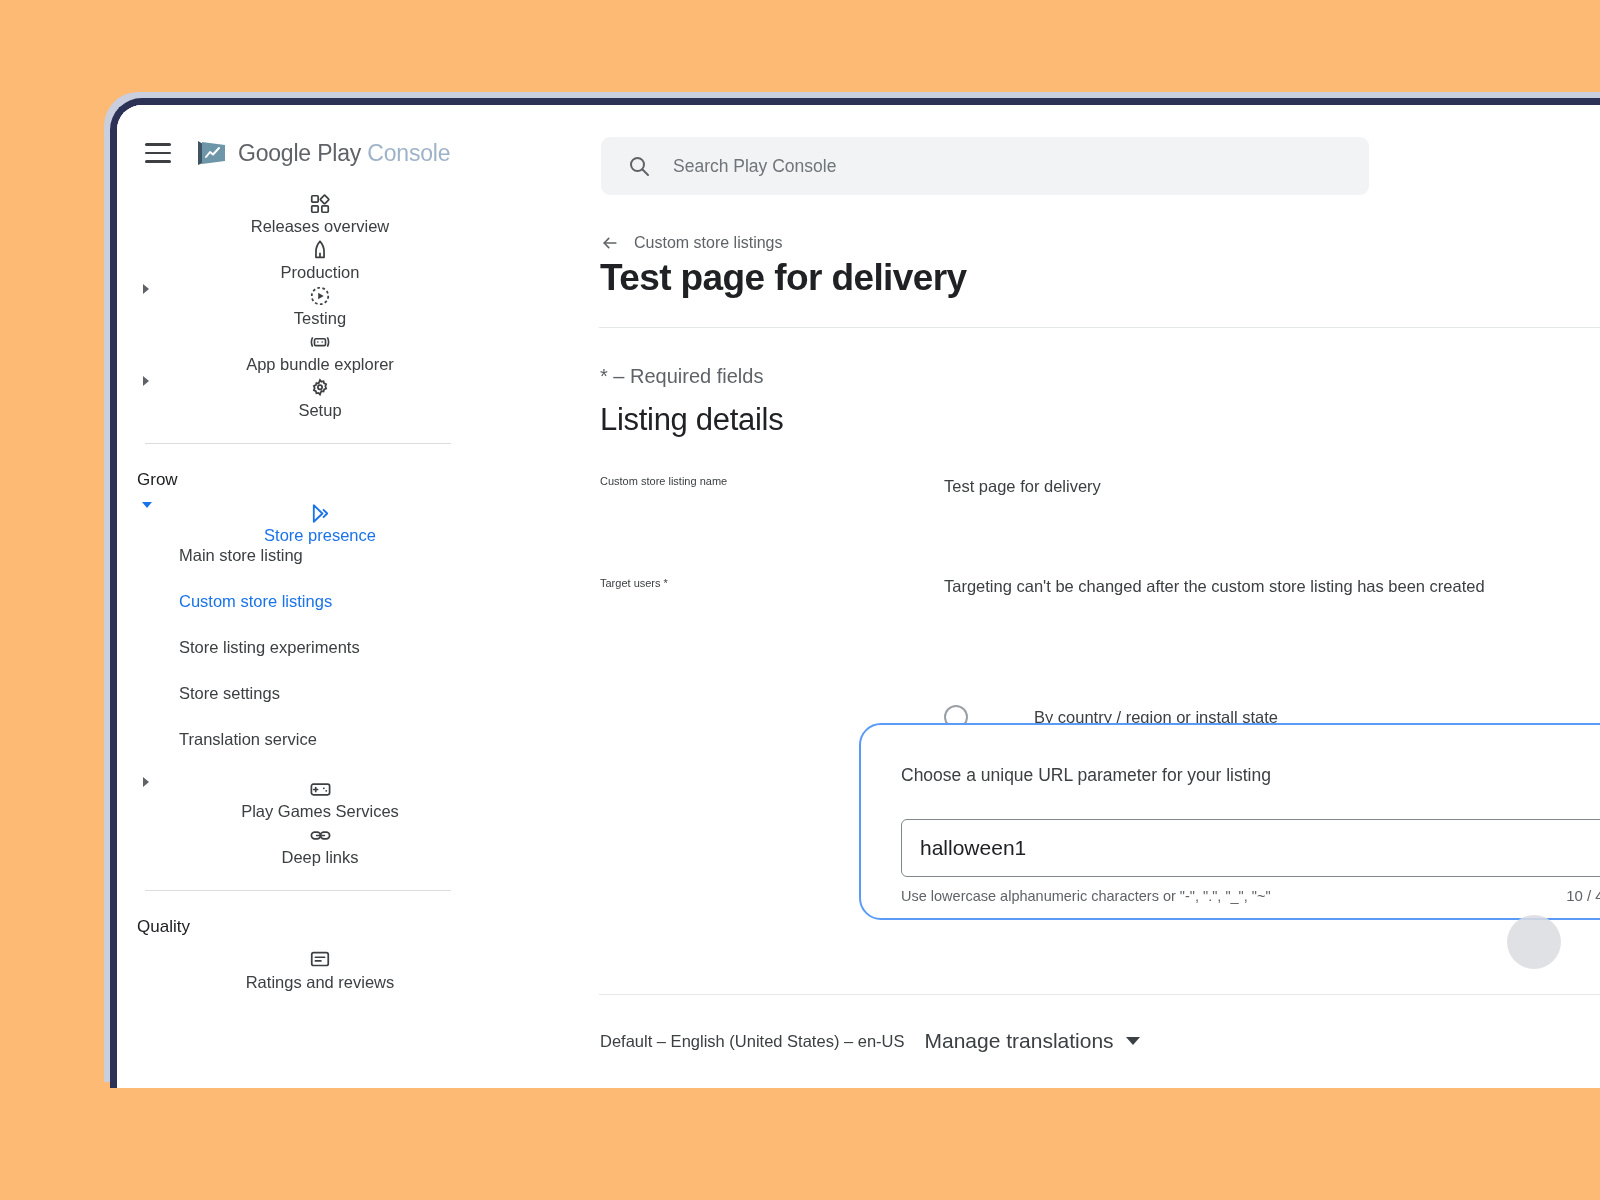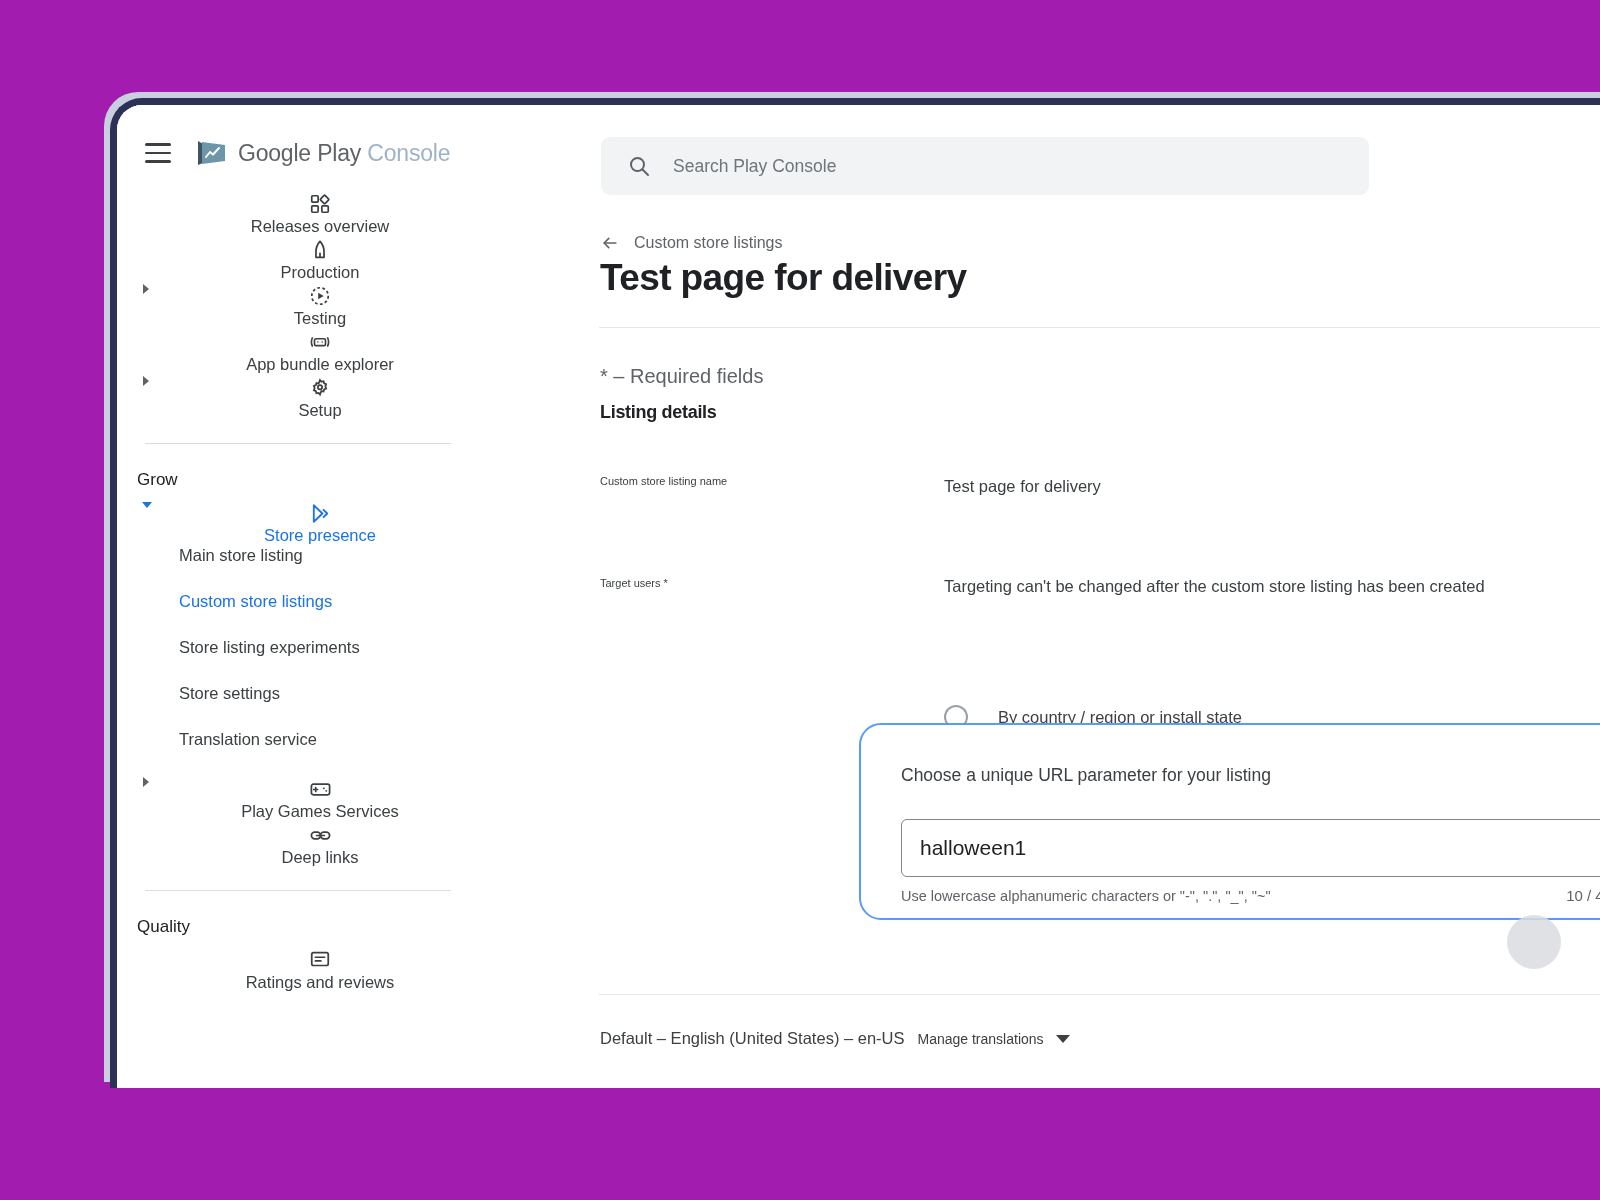--- a/index.html
+++ b/index.html
@@ -14,21 +14,21 @@
     background: #e9effc;
     font-family: "Liberation Sans", sans-serif;
     -webkit-font-smoothing: antialiased;
   }
 
   
   .stage {
     position: absolute;
     left: 0; top: 0;
     width: 1600px; height: 1200px;
-    background: #a21caf;
+    background: #fdba74;
   }
 
   .frame-shadow {
     position: absolute;
     left: 104px;
     top: 92px;
     width: 1530px;
     height: 990px;
     border-radius: 34px 0 0 0;
     background: #c9cfdf;
@@ -252,22 +252,22 @@
     left: 121px;
     top: 260px;
     font-size: 20px;
     color: #5f6368;
   }
 
   .section-title {
     position: absolute;
     left: 121px;
     top: 297px;
-    font-size: 18px;
-    font-weight: 700;
+    font-size: 31px;
+    font-weight: 400;
     color: #202124;
     letter-spacing: -0.3px;
   }
 
   .field-label {
     position: absolute;
     font-size: 11px;
     color: #3c4043;
   }
   .field-label.l1 { left: 121px; top: 370px; }
@@ -290,21 +290,21 @@
     white-space: nowrap;
   }
 
   .radio-row {
     position: absolute;
     left: 465px;
     display: flex;
     align-items: center;
     cursor: pointer;
   }
-  .radio-row.r1 { top: 600px; }
+  .radio-row.r1 { top: 600px; gap: 36px; }
   .radio-row.r2 { top: 655px; }
 
   .radio {
     width: 24px; height: 24px;
     border: 2px solid #9aa0a6;
     border-radius: 50%;
     flex: 0 0 auto;
     position: relative;
     background: #fff;
   }
@@ -407,22 +407,22 @@
     top: 924px;
     display: flex;
     align-items: center;
   }
   .footer .locale {
     font-size: 16.5px;
     color: #3c4043;
     white-space: nowrap;
   }
   .footer .manage {
-    margin-left: 13px;
-    font-size: 14px;
+    margin-left: 20px;
+    font-size: 21px;
     color: #3c4043;
     cursor: pointer;
     white-space: nowrap;
   }
   .footer .tri {
     margin-left: 12px;
     width: 0; height: 0;
     border-left: 7px solid transparent;
     border-right: 7px solid transparent;
     border-top: 8px solid #3c4043;

